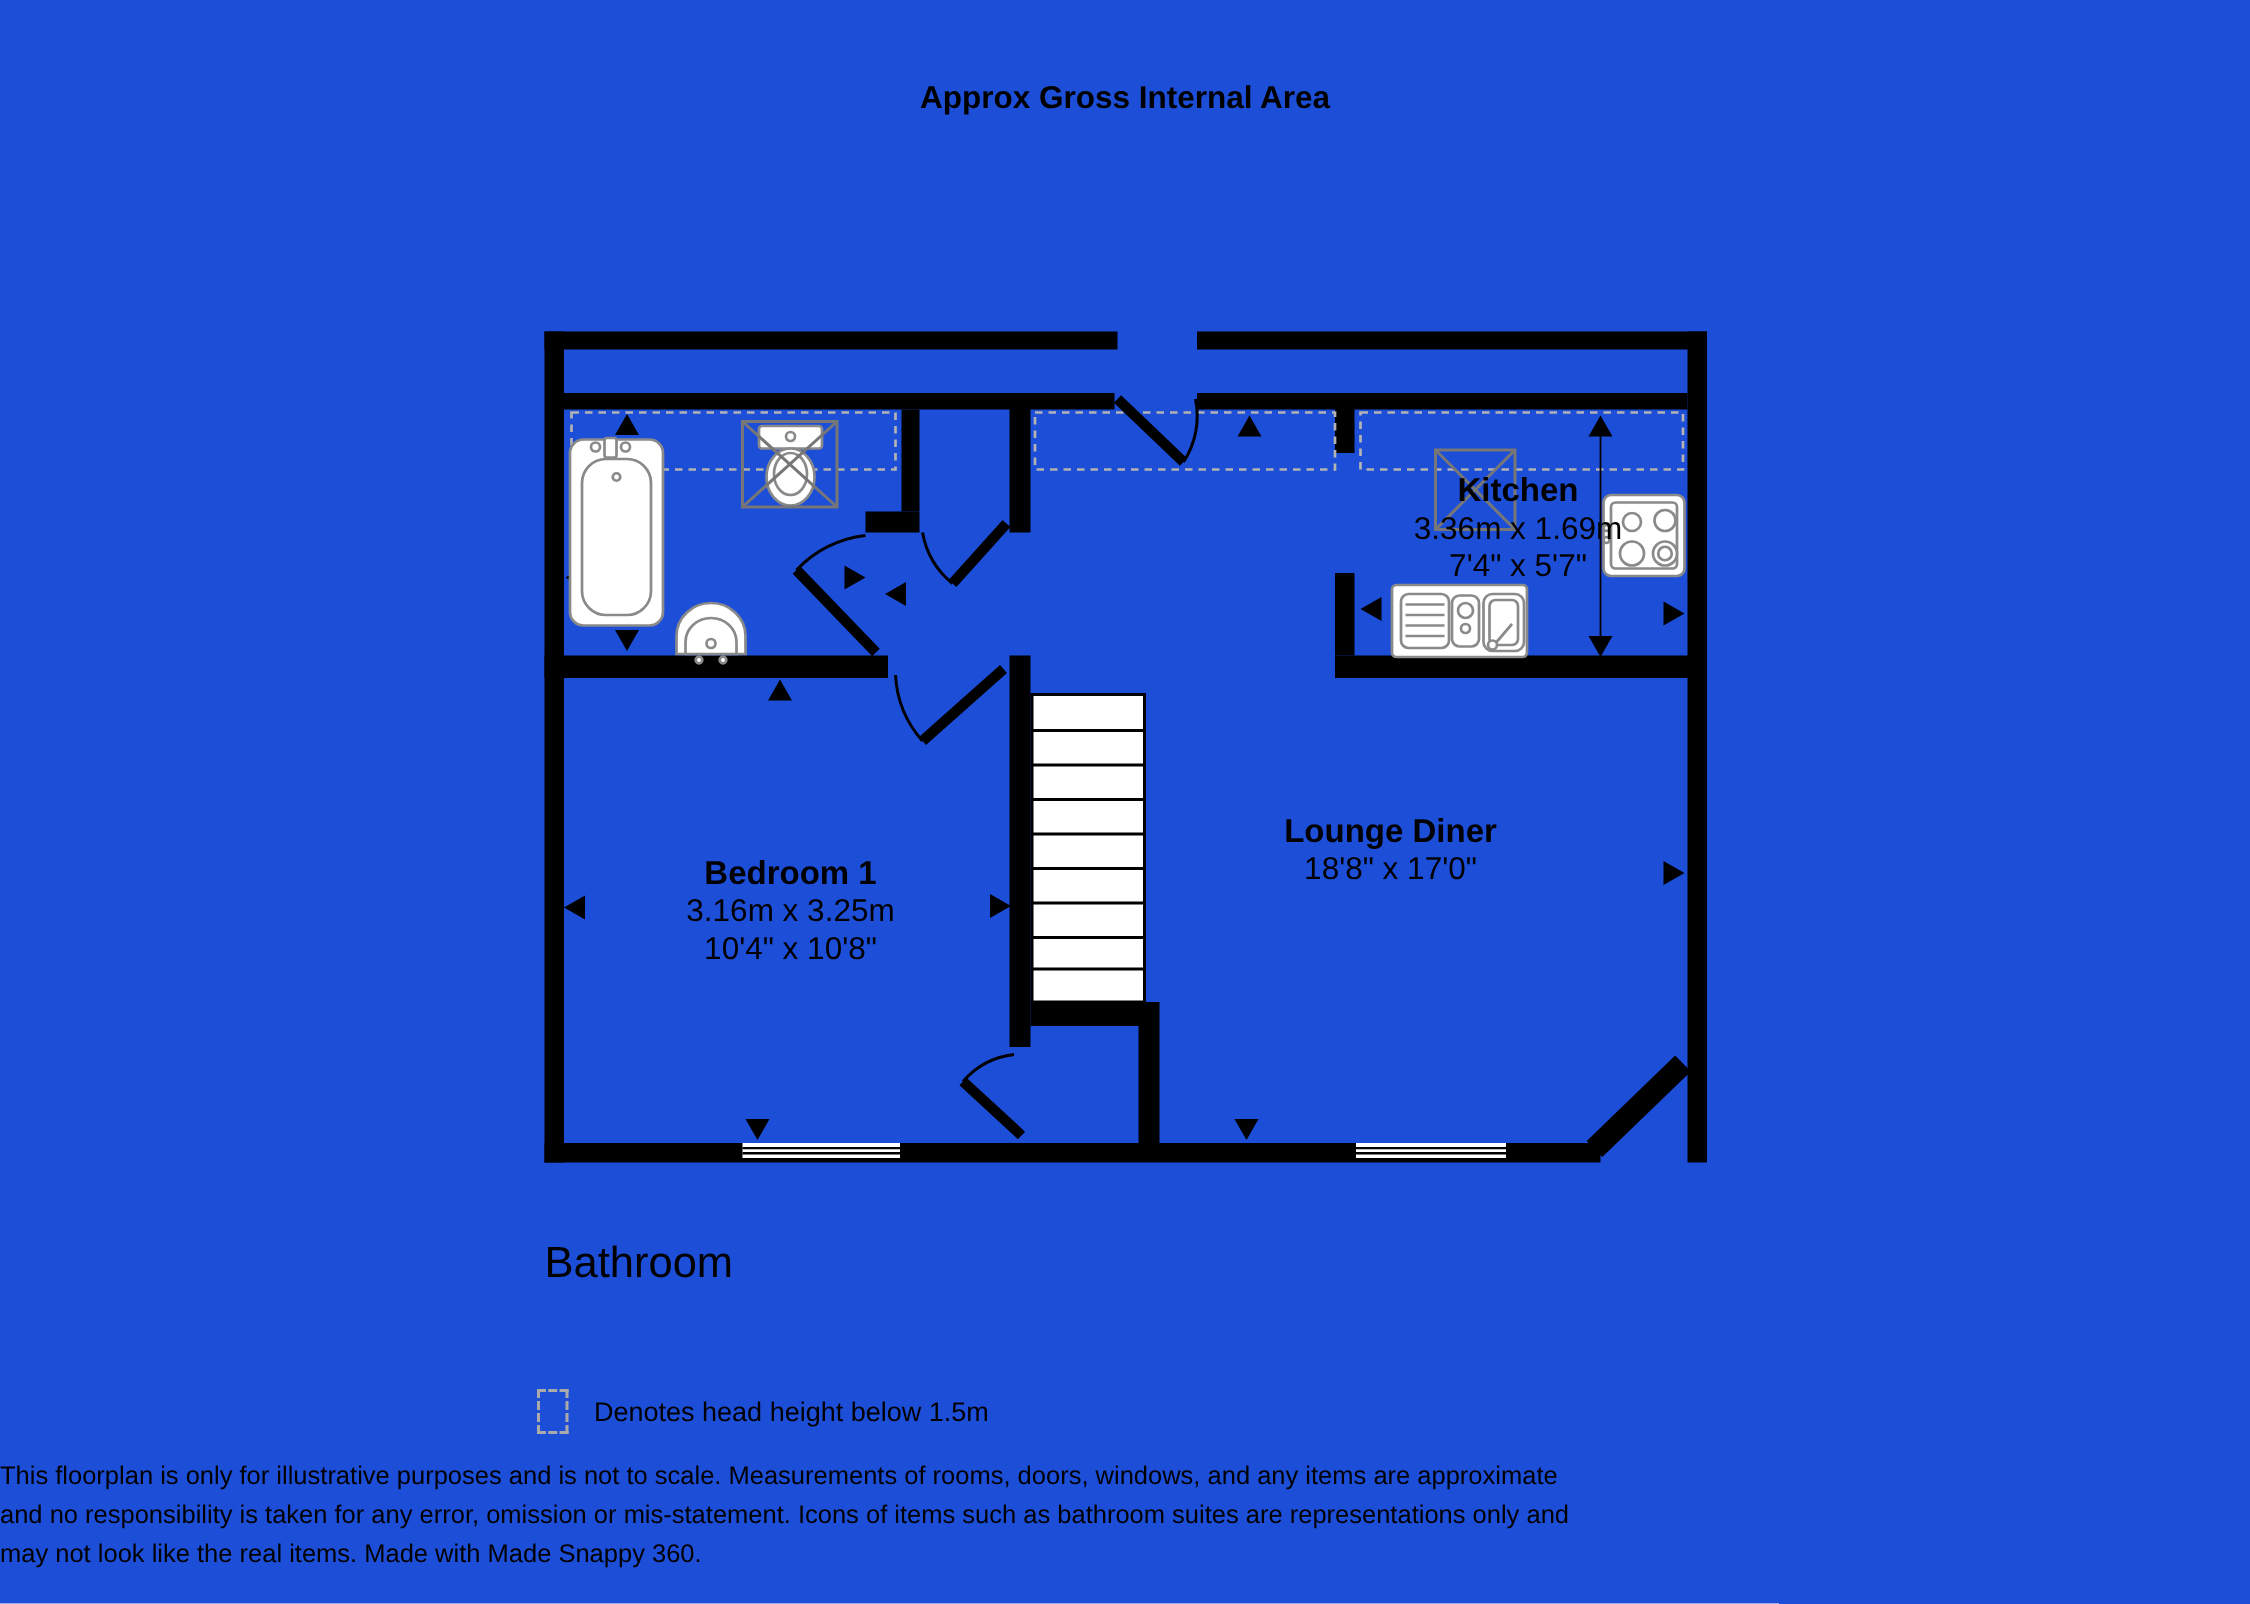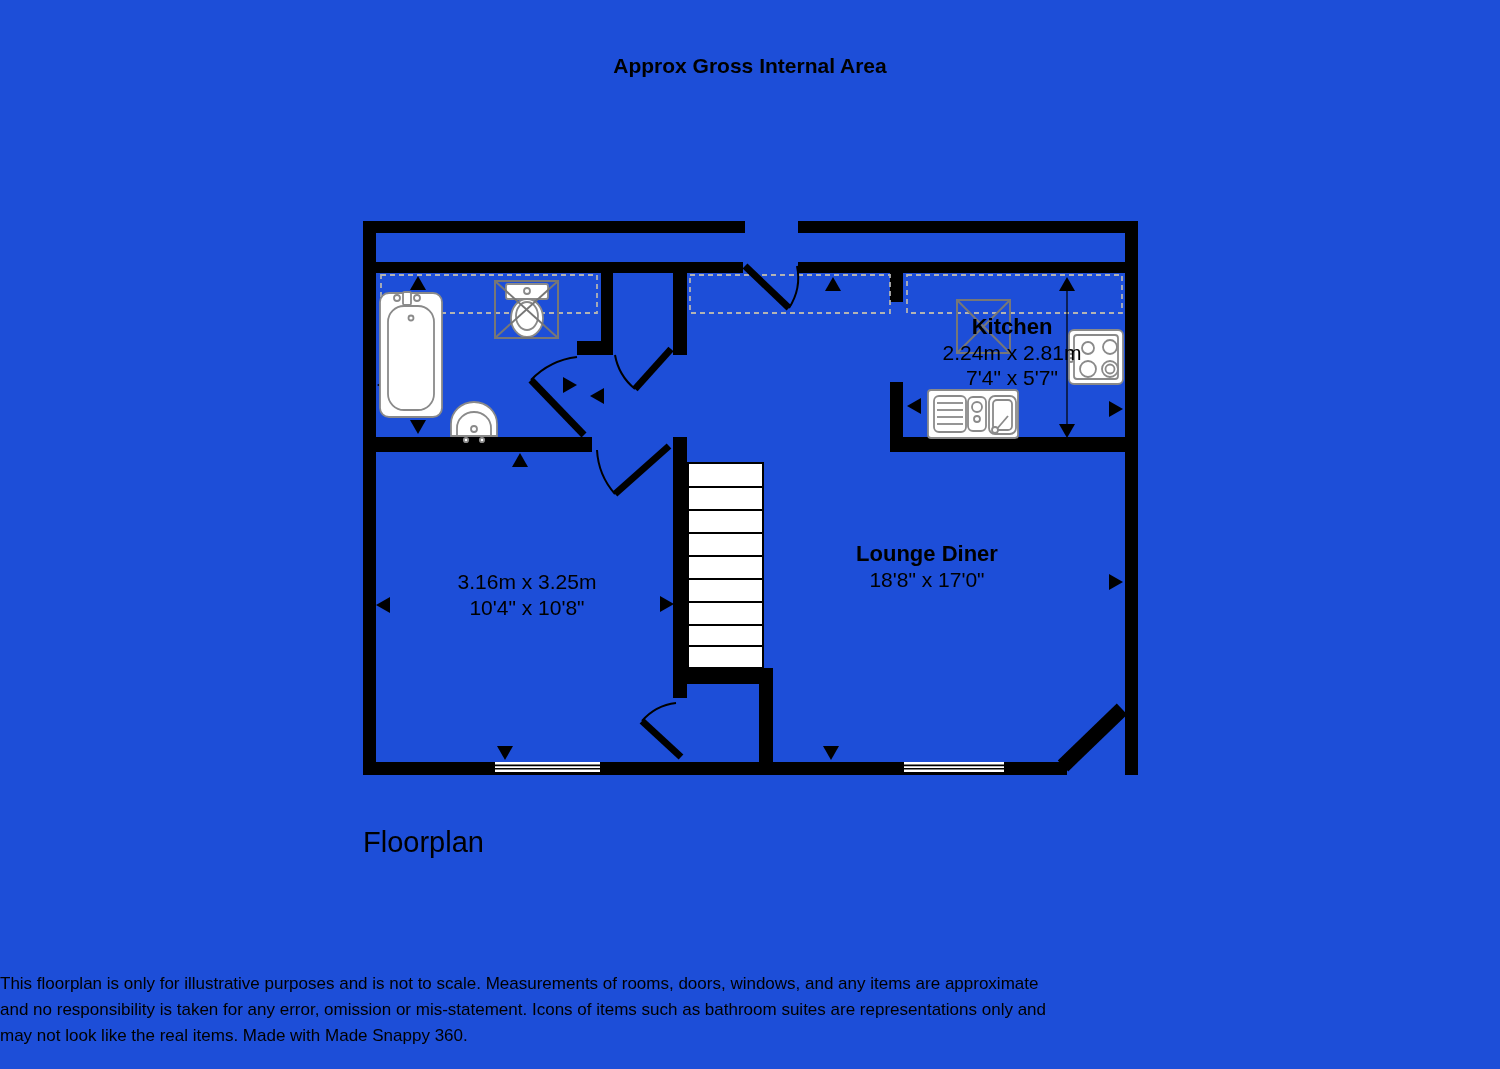--- a/index.html
+++ b/index.html
@@ -203,36 +203,41 @@
       <rect x="989" y="396" width="27" height="38" rx="6"></rect>
       <rect x="993" y="400" width="19" height="30" rx="4"></rect>
       <line x1="996" y1="430" x2="1008" y2="416"></line>
       <circle cx="995" cy="430" r="3"></circle>
     </g>
   </svg>
 
 
   <div class="abs room-label" style="left:892px;top:314px;width:240px">
     <div class="rname">Kitchen</div>
-    <div>2.24m x 2.81m</div>
+    <div>3.36m x 1.69m</div>
     <div>7'4" x 5'7"</div>
   </div>
 
   <div class="abs room-label" style="left:377px;top:569px;width:300px">
+    <div class="rname">Bedroom 1</div>
     <div>3.16m x 3.25m</div>
     <div>10'4" x 10'8"</div>
   </div>
 
   <div class="abs room-label" style="left:777px;top:541px;width:300px">
     <div class="rname">Lounge Diner</div>
     <div>18'8" x 17'0"</div>
   </div>
 
-  <div id="plan-title" class="abs">Floorplan</div>
-
+  <div id="plan-title" class="abs">Bathroom</div>
+
+  <div id="legend" class="abs">
+    <div id="legend-box"></div>
+    <div id="legend-text">Denotes head height below 1.5m</div>
+  </div>
 
   <div id="disclaimer" class="abs">
     <div>This floorplan is only for illustrative purposes and is not to scale. Measurements of rooms, doors, windows, and any items are approximate</div>
     <div>and no responsibility is taken for any error, omission or mis-statement. Icons of items such as bathroom suites are representations only and</div>
     <div>may not look like the real items. Made with Made Snappy 360.</div>
   </div>
 
 </div>
 
 </body></html>

